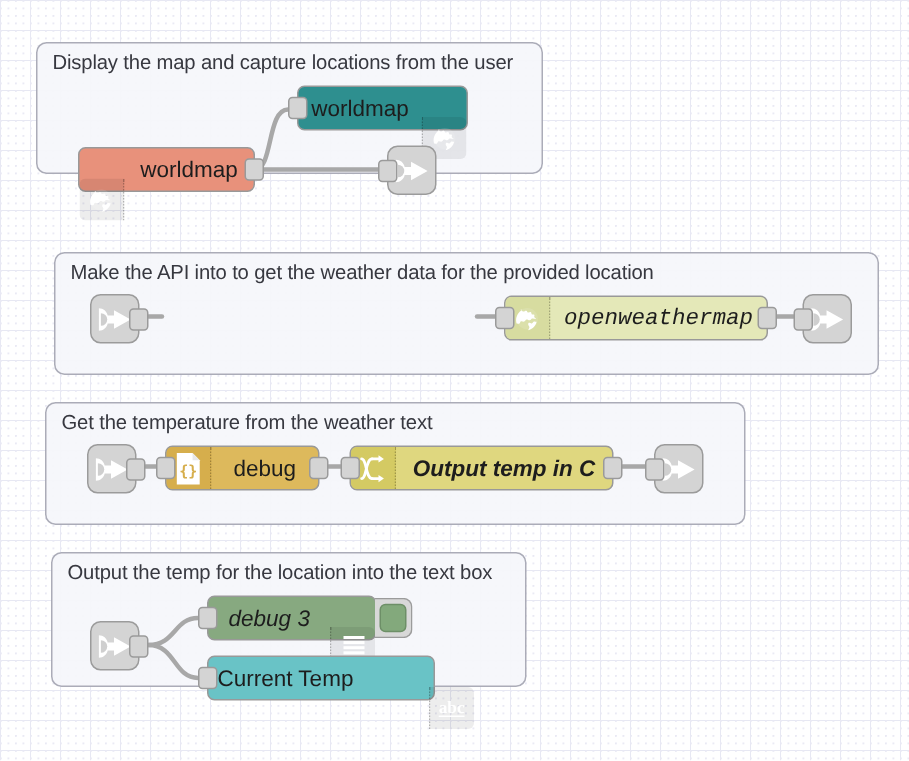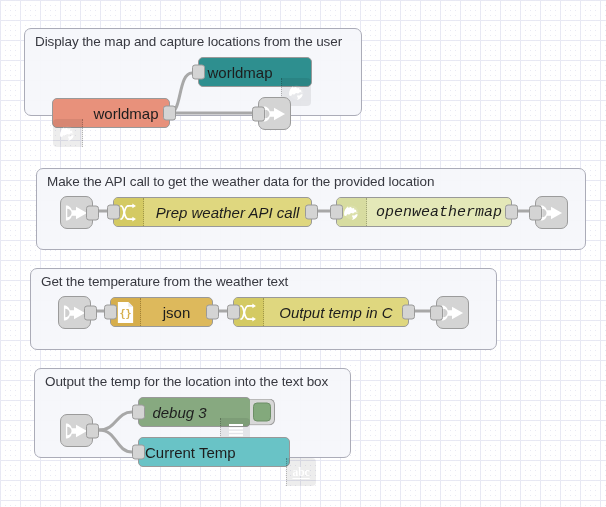--- a/index.html
+++ b/index.html
@@ -169,21 +169,21 @@
 </style>
 </head>
 <body>
 
 <div id="canvas">
 
   <div class="group" id="g0" style="left: 24px; top: 28px; width: 338px; height: 88px;">
     <div class="group-label">Display the map and capture locations from the user</div>
   </div>
   <div class="group" id="g1" style="left: 36px; top: 168px; width: 550px; height: 82px;">
-    <div class="group-label">Make the API call to get the weather data for the provided location</div>
+    <div class="group-label">Make the API into to get the weather data for the provided location</div>
   </div>
   <div class="group" id="g2" style="left: 30px; top: 268px; width: 467px; height: 82px;">
     <div class="group-label">Get the temperature from the weather text</div>
   </div>
   <div class="group" id="g3" style="left: 34px; top: 368px; width: 317px; height: 90px;">
     <div class="group-label">Output the temp for the location into the text box</div>
   </div>
 
   <svg class="wires" id="wirelayer">
       <path d="M 170 113 C 182 113 178 73 192 73" class="wire"></path>
@@ -232,34 +232,20 @@
       </div>
       <div class="linknode" style="left: 60px; top: 196px;">
         <span>
           <svg width="25" height="22" viewBox="0 0 26 22" aria-hidden="true">
             <path fill="#ffffff" d="M2 3.2c3.1 0 5.6 2.2 6.1 5h4.4V4.6L24 11l-11.5 6.4v-3.6H8.1c-.5 2.8-3 5-6.1 5V3.2z"></path>
             <path fill="#cfcfcf" d="M3.4 6.6a4.4 4.4 0 0 1 0 8.8z"></path>
           </svg>
         </span>
         <div class="port out"></div>
       </div>
-      <div class="node" style="left: 113px; top: 197px; width: 199px; background: rgb(223, 215, 127);">
-        <div class="icon-box" style="background: rgb(212, 202, 99);">
-          <svg width="21" height="21" viewBox="0 0 24 24" aria-hidden="true">
-            <path fill="none" stroke="#ffffff" stroke-width="2.1" stroke-linecap="round" d="M3.5 4.5c4 0 3 15 8 15"></path>
-            <path fill="none" stroke="#ffffff" stroke-width="2.1" stroke-linecap="round" d="M3.5 19.5c4 0 3-15 8-15"></path>
-            <path fill="none" stroke="#ffffff" stroke-width="2.1" stroke-linecap="round" d="M11.5 4.5h6M11.5 19.5h6"></path>
-            <path fill="#ffffff" d="M16.4 1.8l4.1 2.7-4.1 2.7z"></path>
-            <path fill="#ffffff" d="M16.4 16.8l4.1 2.7-4.1 2.7z"></path>
-          </svg>
-        </div>
-        <div class="label italic" style="color: rgb(29, 29, 29);">Prep weather API call</div>
-        <div class="port in"></div>
-        <div class="port out"></div>
-      </div>
       <div class="node" style="left: 336px; top: 197px; width: 176px; background: rgb(228, 232, 184); font-family: Liberation Mono, monospace;">
         <div class="icon-box" style="background: rgb(215, 220, 160);">
           <svg width="19" height="19" viewBox="0 0 24 24" aria-hidden="true">
             <path fill="#ffffff" d="M3 12a9 9 0 0 1 9-9 9 9 0 0 1 9 9 9 9 0 0 1-9 9 9 9 0 0 1-9-9z" opacity="0.12"></path>
             <path fill="#ffffff" d="M6.2 4.4c1.1.4 1.4 1.6 2.6 1.5.9-.1 1.5-.9 2.4-.7.8.2.6 1.2 1.4 1.5.9.3 1.7-.6 2.5-.2.7.4.2 1.5.9 1.9.6.3 1.4-.2 1.9.3.5.6-.3 1.4.1 2 .4.6 1.4.4 1.5 1.2-1.1.3-2.2-.4-3.3-.1-.9.2-1.2 1.3-2.1 1.5-1 .2-1.7-.8-2.7-.6-.9.2-1 1.4-1.9 1.7-1 .3-1.9-.6-2.8-.2-.8.4-.6 1.6-1.4 2-.8.3-1.6-.5-2.3-.1-.2-.8-.4-1.7-.4-2.6 0-3.9 2.1-7.3 5.2-9.1z"></path>
             <path fill="#ffffff" d="M13.3 15.4c.9-.3 1.6.7 2.5.5.9-.2 1.1-1.4 2-1.6.7-.2 1.4.3 2.1.2-.8 3.5-3.6 6.3-7.1 7.1.2-.9 1-1.5 1-2.5 0-.9-1-1.4-1-2.3 0-.6.1-1.2.5-1.4z"></path>
           </svg>
         </div>
         <div class="label italic" style="color: rgb(29, 29, 29);">openweathermap</div>
         <div class="port in"></div>
@@ -284,25 +270,25 @@
         <div class="port out"></div>
       </div>
       <div class="node" style="left: 110px; top: 297px; width: 103px; background: rgb(221, 185, 92);">
         <div class="icon-box" style="background: rgb(214, 174, 76);">
           <svg width="21" height="23" viewBox="0 0 22 24" aria-hidden="true">
             <path fill="#ffffff" d="M3 1h11l5 5v17H3z"></path>
             <path fill="#e8e8e8" d="M14 1l5 5h-5z"></path>
             <text x="11" y="17" font-size="10.5" font-weight="bold" text-anchor="middle" fill="#d6ae4c" font-family="DejaVu Sans Mono, monospace">{}</text>
           </svg>
         </div>
-        <div class="label" style="color: rgb(29, 29, 29);">json</div>
-        <div class="port in"></div>
-        <div class="port out"></div>
-      </div>
-      <div class="node" style="left: 233px; top: 297px; width: 176px; background: rgb(223, 215, 127);">
+        <div class="label" style="color: rgb(29, 29, 29);">debug</div>
+        <div class="port in"></div>
+        <div class="port out"></div>
+      </div>
+      <div class="node" style="left: 233px; top: 297px; width: 176px; background: rgb(223, 215, 127); font-weight: bold;">
         <div class="icon-box" style="background: rgb(212, 202, 99);">
           <svg width="21" height="21" viewBox="0 0 24 24" aria-hidden="true">
             <path fill="none" stroke="#ffffff" stroke-width="2.1" stroke-linecap="round" d="M3.5 4.5c4 0 3 15 8 15"></path>
             <path fill="none" stroke="#ffffff" stroke-width="2.1" stroke-linecap="round" d="M3.5 19.5c4 0 3-15 8-15"></path>
             <path fill="none" stroke="#ffffff" stroke-width="2.1" stroke-linecap="round" d="M11.5 4.5h6M11.5 19.5h6"></path>
             <path fill="#ffffff" d="M16.4 1.8l4.1 2.7-4.1 2.7z"></path>
             <path fill="#ffffff" d="M16.4 16.8l4.1 2.7-4.1 2.7z"></path>
           </svg>
         </div>
         <div class="label italic" style="color: rgb(29, 29, 29);">Output temp in C</div>

